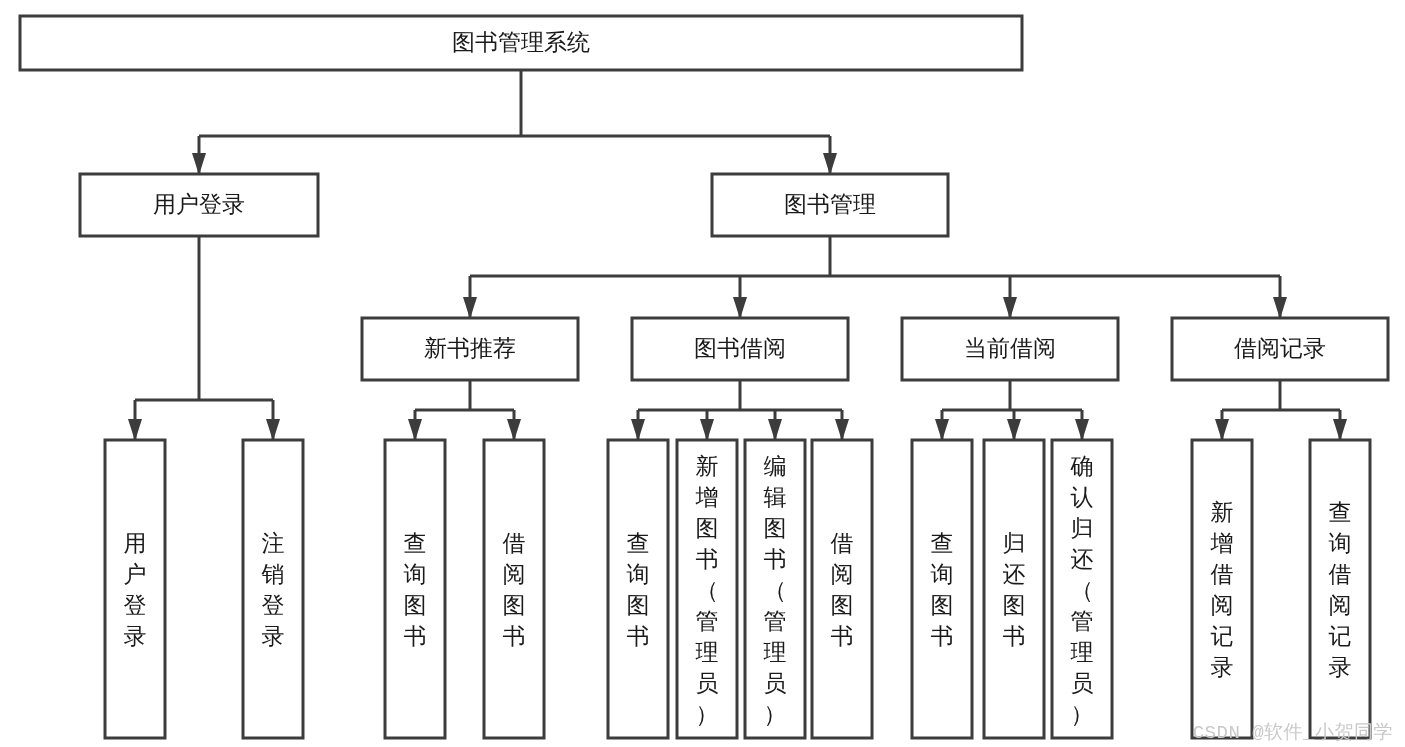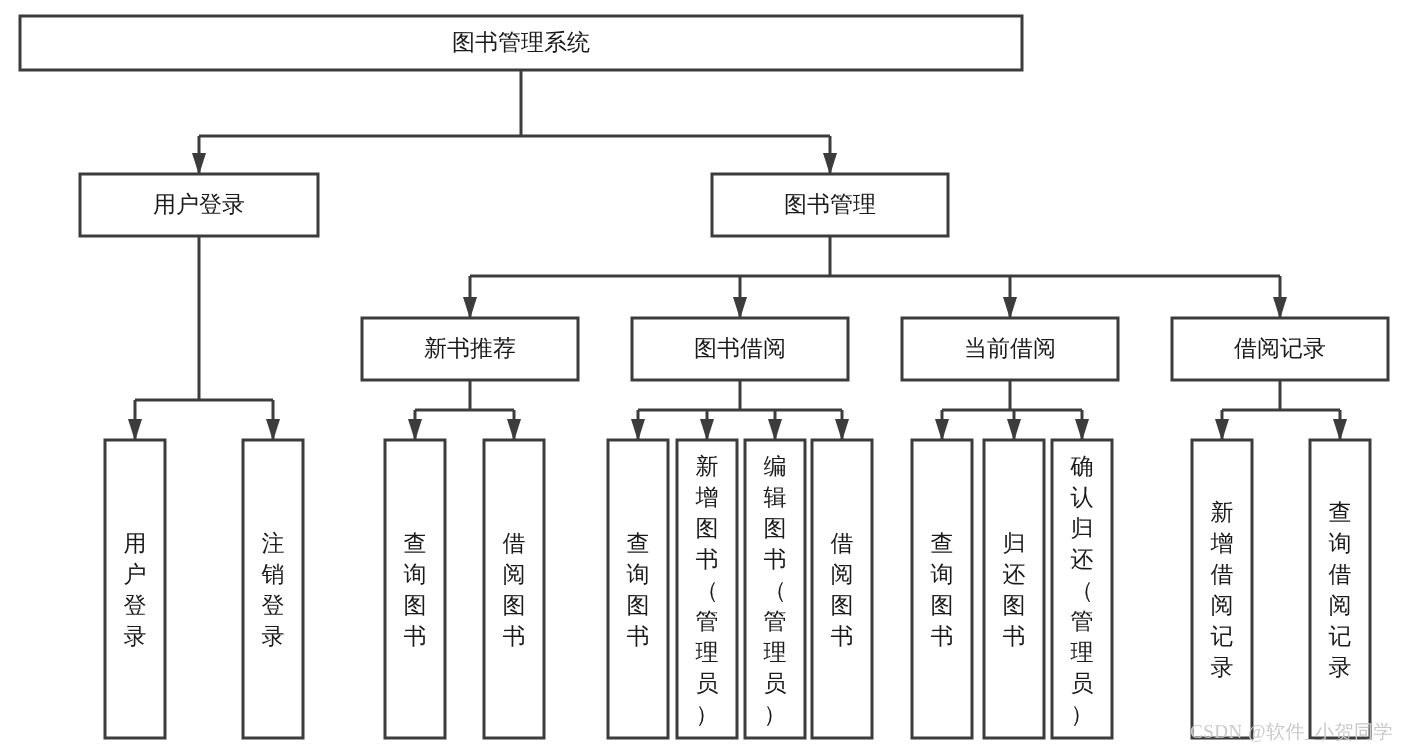--- a/index.html
+++ b/index.html
@@ -51,21 +51,21 @@
   .node-label-v {
     font-family: "Liberation Sans", "DejaVu Sans", sans-serif;
     font-size: 23px;
     fill: #1a1a1a;
     text-anchor: middle;
   }
   .watermark {
     position: absolute;
     right: 12px;
     bottom: 6px;
-    font-family: Liberation Serif, serif;
+    font-family: Liberation Mono, monospace;
     font-size: 19px;
     color: #c9c9c9;
     white-space: nowrap;
     letter-spacing: 0.5px;
   }
 </style>
 </head>
 <body>
 
 <div id="diagram-root">

